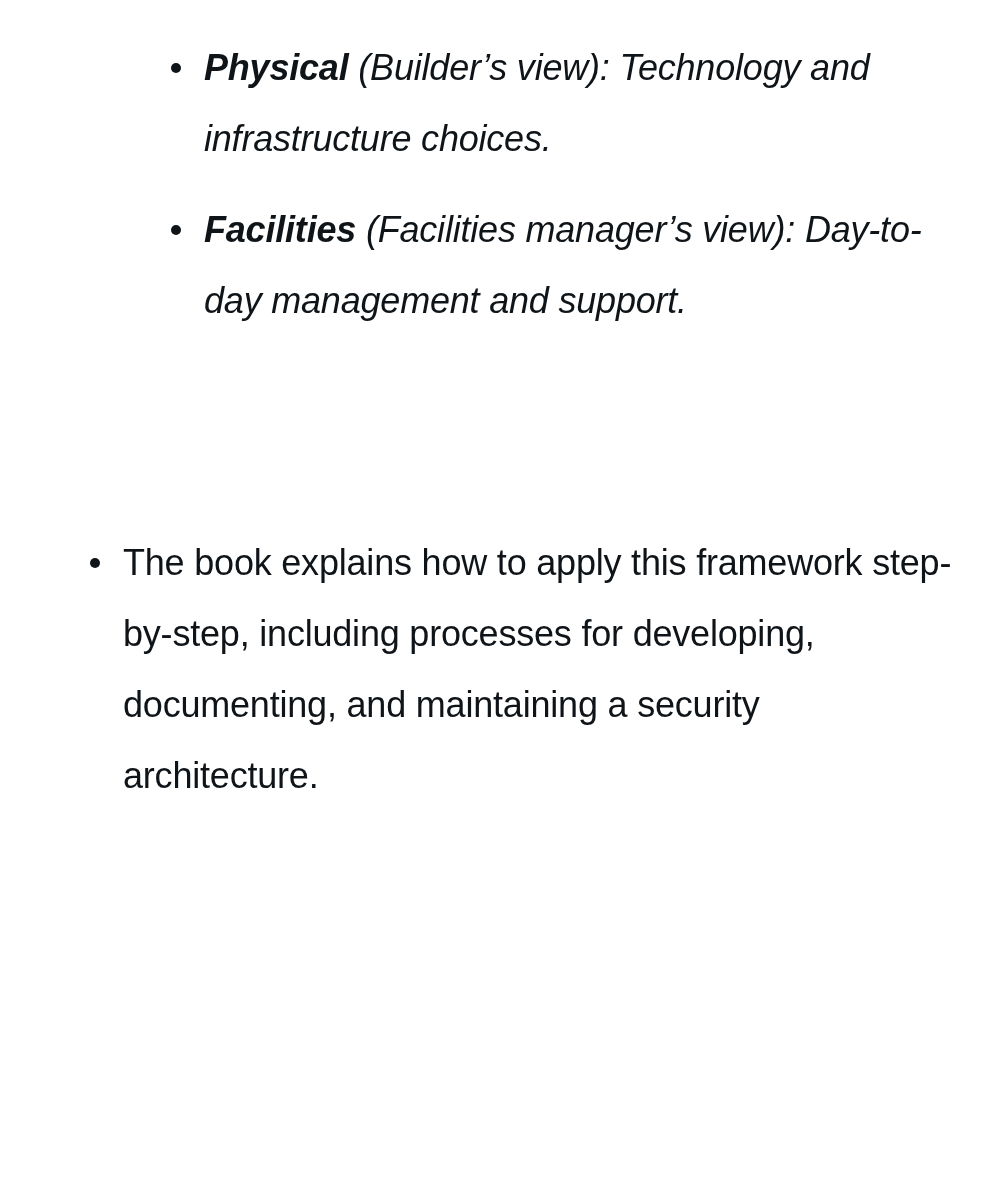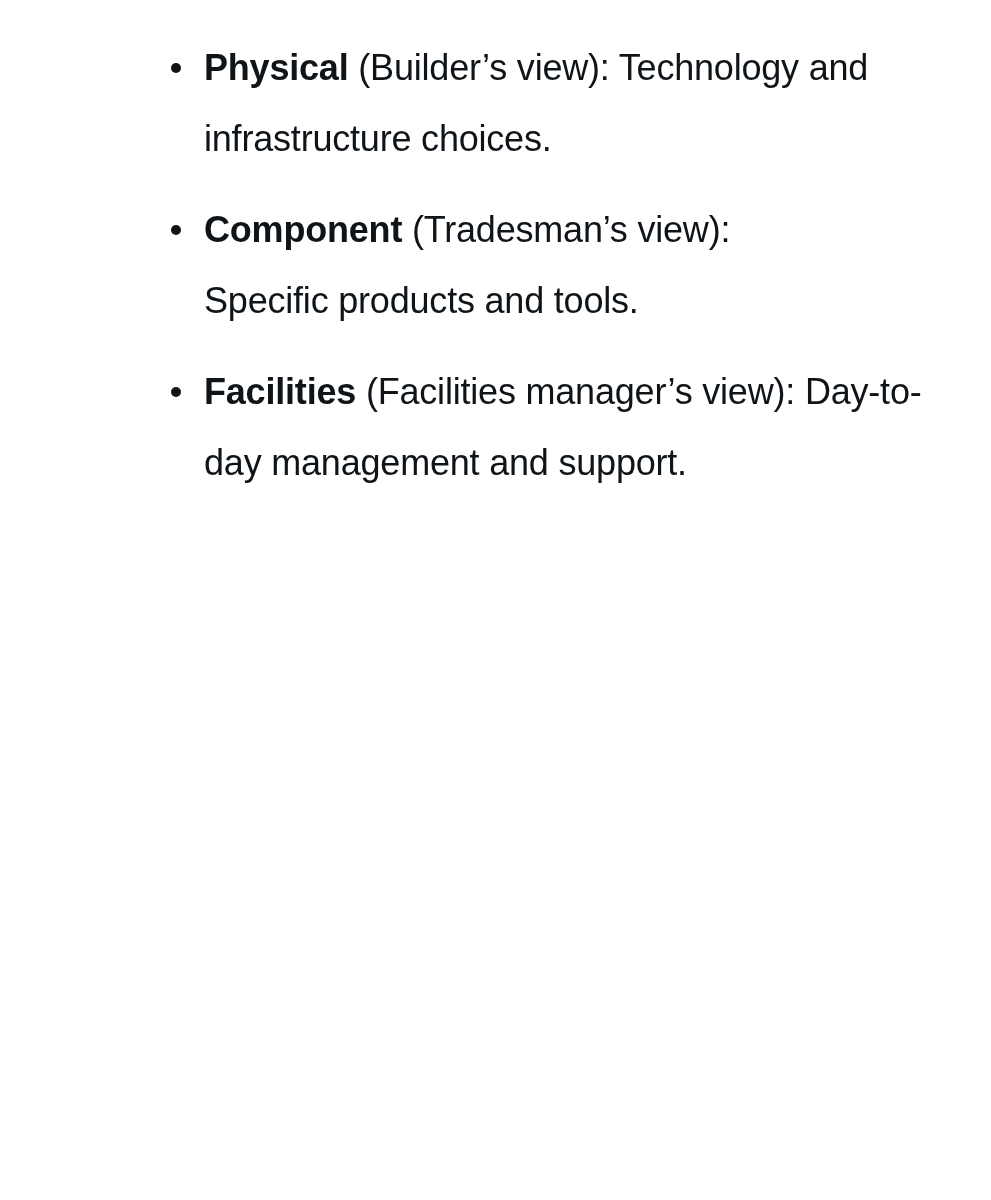--- a/index.html
+++ b/index.html
@@ -11,32 +11,32 @@
       letter-spacing: -0.2px;
     }
     .doc { position: relative; }
     ul { list-style: none; margin: 0; padding: 0; }
     li { position: relative; line-height: 71px; }
     li::before {
       content: ""; position: absolute; width: 10px; height: 10px;
       border-radius: 50%; background: #0f1419; top: 31px;
     }
     .nested { position: absolute; left: 204px; top: 32px; width: 770px; }
-    .nested li { margin-bottom: 20px; }
+    .nested li { margin-bottom: 20px; font-style: italic; }
     .nested li::before { left: -33px; }
     .outer { position: absolute; left: 123px; top: 527px; width: 840px; }
     .outer li { margin-bottom: 22px; }
     .outer li::before { left: -33px; }
     b { font-weight: 700; }
   </style>
 </head>
 <body>
 
 <div class="doc">
   <ul class="nested">
     <li style="width:700px"><b>Physical</b><span> (Builder’s view): Technology and infrastructure choices.</span></li>
-    <li style="width:620px"><b>Component</b><span> (Tradesman’s view): Specific products and tools.</span></li>
     <li style="width:760px"><b>Facilities</b><span> (Facilities manager’s view): Day-to-day management and support.</span></li>
   </ul>
 
   <ul class="outer">
+    <li style="width:830px">The book explains how to apply this framework step-by-step, including processes for developing, documenting, and maintaining a security architecture.</li>
   </ul>
 </div>
 
 </body></html>

